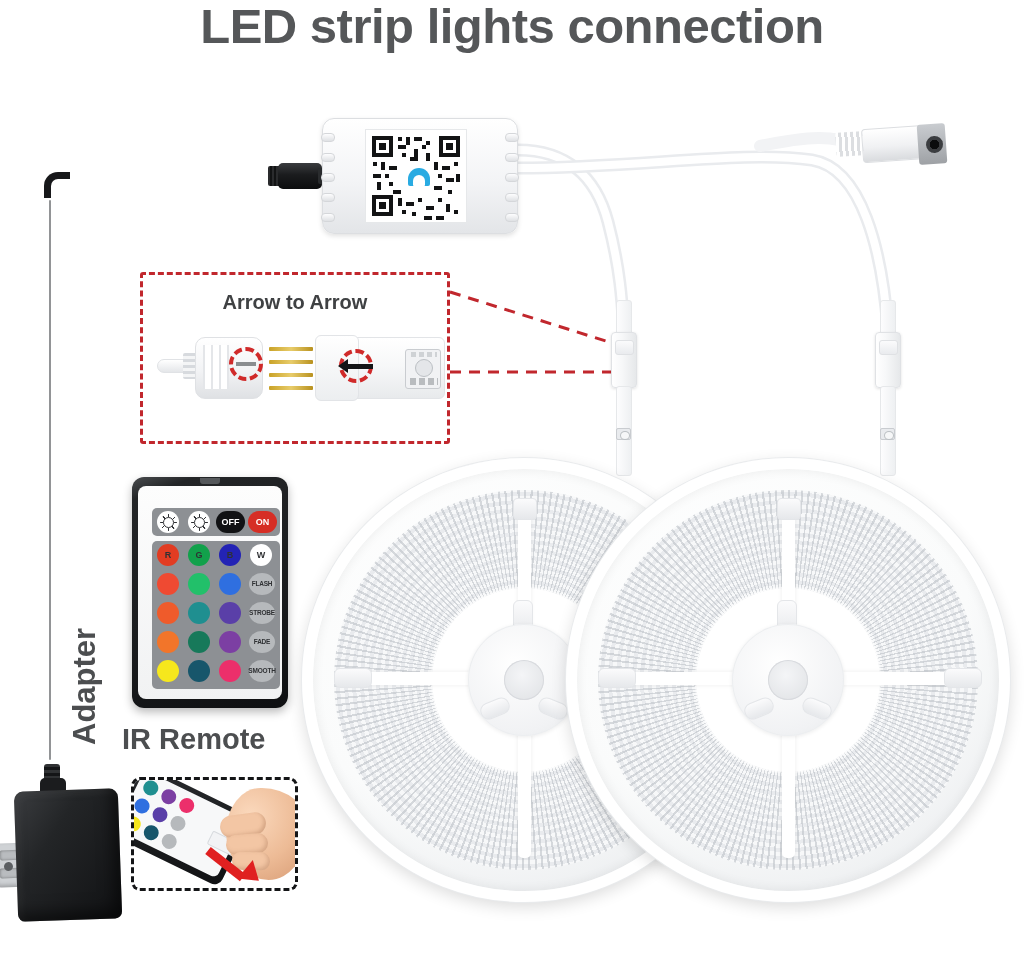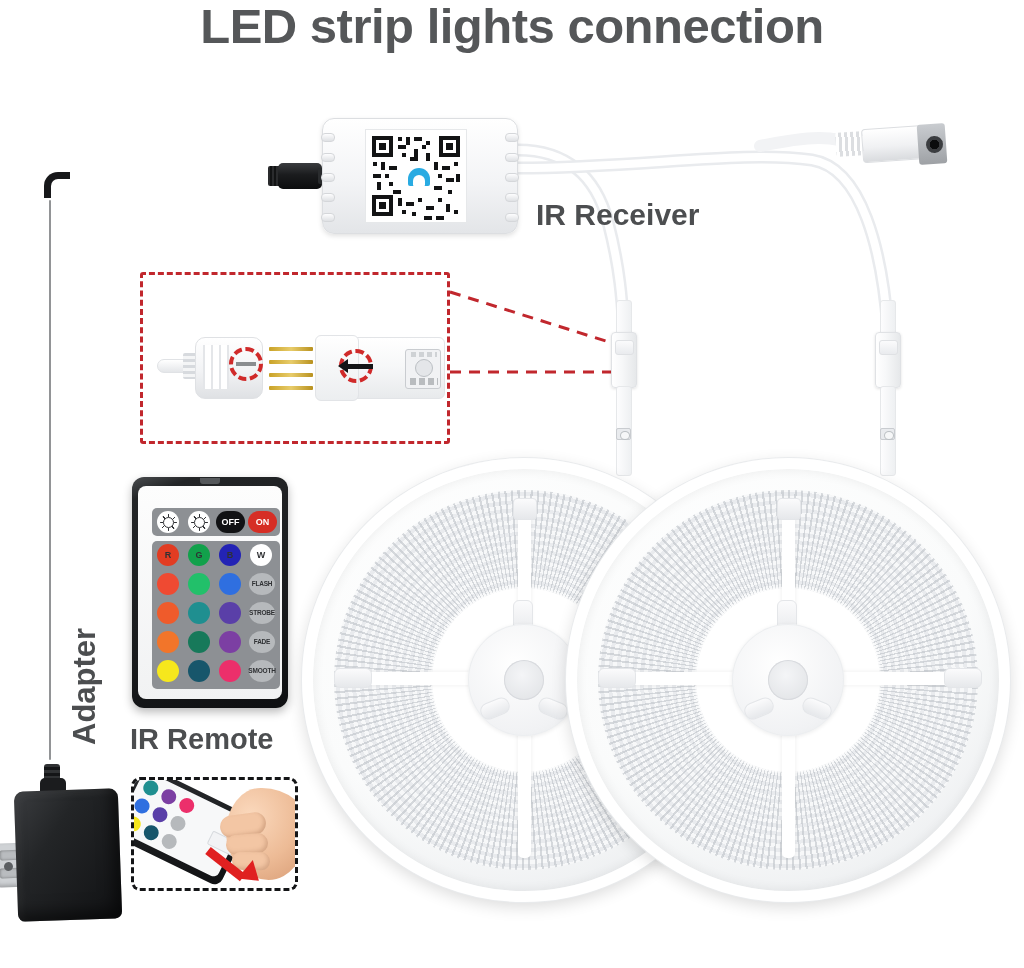--- a/index.html
+++ b/index.html
@@ -16,21 +16,21 @@
     position: absolute; left: 0; top: -2px; width: 1024px;
     text-align: center;
     font-size: 49px; font-weight: bold; color: #555759;
     letter-spacing: -0.5px;
     font-family: "Liberation Sans", sans-serif;
   }
 
   
   .lbl { position: absolute; font-weight: bold; color: #4c4e50; white-space: nowrap; }
   .lbl-ir-receiver { left: 536px; top: 198px; font-size: 30px; }
-  .lbl-ir-remote   { left: 122px; top: 723px; font-size: 29px; margin-left: 8px; }
+  .lbl-ir-remote   { left: 122px; top: 723px; font-size: 29px; }
   .lbl-strip       { left: 470px; top: 912px; font-size: 36px; }
   .lbl-adapter {
     left: -3px; top: 560px; font-size: 31px;
     transform-origin: left top;
     transform: rotate(-90deg) translate(-185px, 70px);
   }
   .cable-h { left: 48px; top: 174px; width: 245px; height: 7px; border-radius: 3px; }
   .cable-v { left: 46px; top: 178px; width: 7px; height: 612px; border-radius: 3px; }
   .cable-elbow {
     position: absolute; left: 44px; top: 172px; width: 26px; height: 26px;
@@ -476,28 +476,28 @@
     <div class="qr-cell" style="left:34px;top:78px;width:4px;height:4px;"></div>
     <div class="qr-cell" style="left:44px;top:80px;width:4px;height:4px;"></div>
     <div class="qr-cell" style="left:56px;top:84px;width:8px;height:4px;"></div>
     <div class="qr-cell" style="left:70px;top:66px;width:4px;height:4px;"></div>
     <div class="qr-cell" style="left:78px;top:72px;width:4px;height:8px;"></div>
     <div class="qr-cell" style="left:86px;top:78px;width:4px;height:4px;"></div>
     <div class="qr-cell" style="left:68px;top:84px;width:8px;height:4px;"></div>
     <div class="qr-logo"></div>
   </div>
 
-  <div class="lbl lbl-ir-receiver">IR Receiver</div>
 
   <div class="dc-ridges"></div>
   <div class="dc-end"></div>
   <div class="dc-cap"></div>
   <div class="dc-hole"></div>
 
   <div class="callout">
+    <div class="callout-title">Arrow to  Arrow</div>
 
     <div class="co-tail"></div>
     <div class="co-nut"></div>
     <div class="co-plug"></div>
     <div class="co-plug-lines"></div>
     <div class="red-circle" style="left:86px; top:72px;"></div>
     <div class="arrow-gray" style="left:93px; top:87px;"></div>
 
     <div class="co-pin" style="left:126px; top:72px;"></div>
     <div class="co-pin" style="left:126px; top:85px;"></div>

